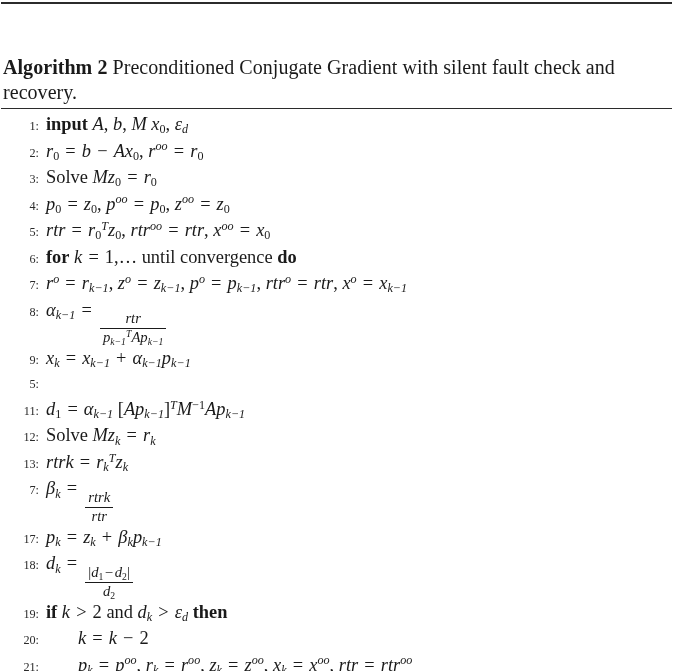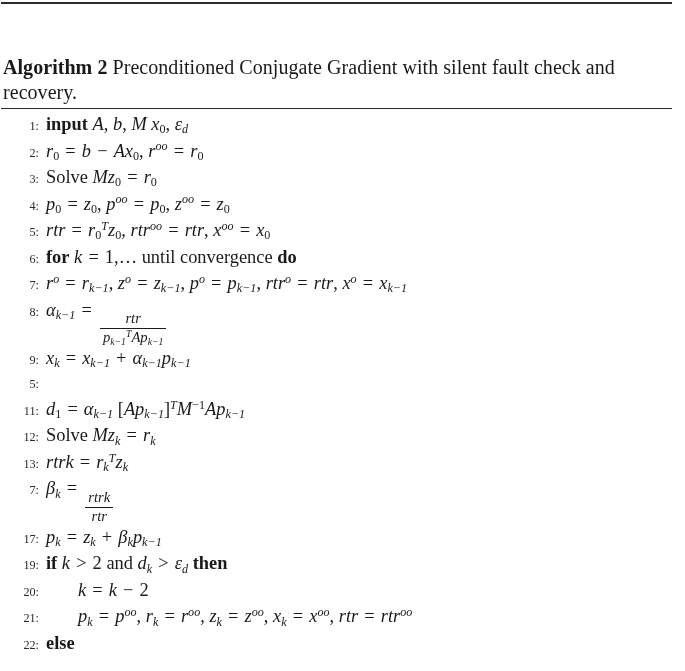--- a/index.html
+++ b/index.html
@@ -216,20 +216,27 @@
           </span></span>
     </div>
 
 
 
     <div class="alg-line">
       <span class="ln">17</span>
       <span class="stmt ind1"><span class="mi">p</span><sub>k</sub> <span class="mo">=</span> <span class="mi">z</span><sub>k</sub> <span class="mo">+</span> <span class="mi">β</span><sub>k</sub><span class="mi">p</span><sub>k−1</sub></span>
     </div>
 
+    <div class="alg-line">
+      <span class="ln">18</span>
+      <span class="stmt ind1"><span class="mi">d</span><sub>k</sub> <span class="mo">=</span> <span class="frac">
+            <span class="num"><span class="mup">|</span><span class="mi">d</span><sub class="up">1</sub><span class="mo">−</span><span class="mi">d</span><sub class="up">2</sub><span class="mup">|</span></span>
+            <span class="den"><span class="mi">d</span><sub class="up">2</sub></span>
+          </span></span>
+    </div>
 
     <div class="alg-line">
       <span class="ln">19</span>
       <span class="stmt ind1"><span class="kw">if</span> <span class="mi">k</span> <span class="mo">&gt;</span> <span class="mn">2</span> <span class="mup">and</span> <span class="mi">d</span><sub>k</sub> <span class="mo">&gt;</span> <span class="mi">ε</span><sub>d</sub> <span class="kw">then</span></span>
     </div>
 
     <div class="alg-line">
       <span class="ln">20</span>
       <span class="stmt ind2"><span class="mi">k</span> <span class="mo">=</span> <span class="mi">k</span> <span class="mo">−</span> <span class="mn">2</span></span>
     </div>

